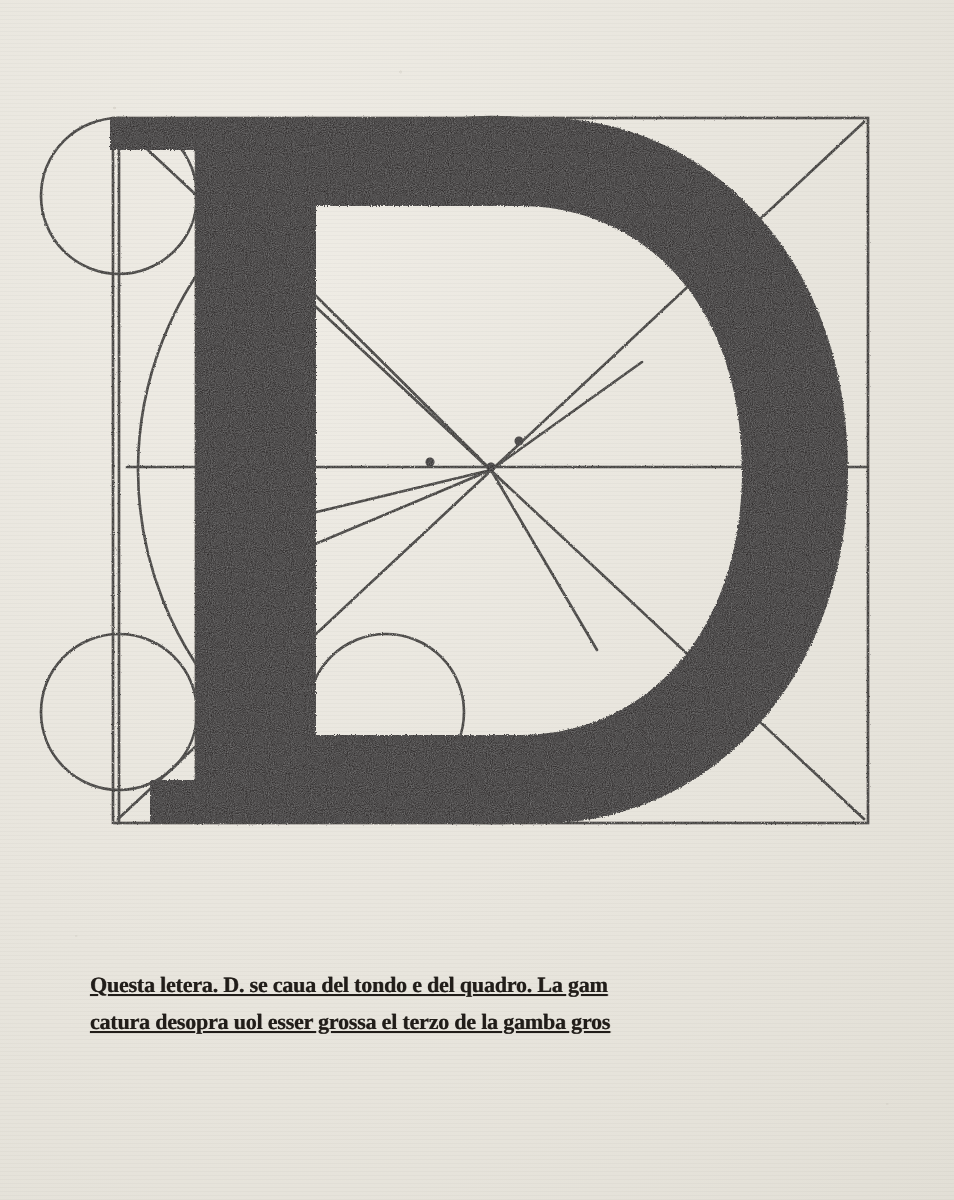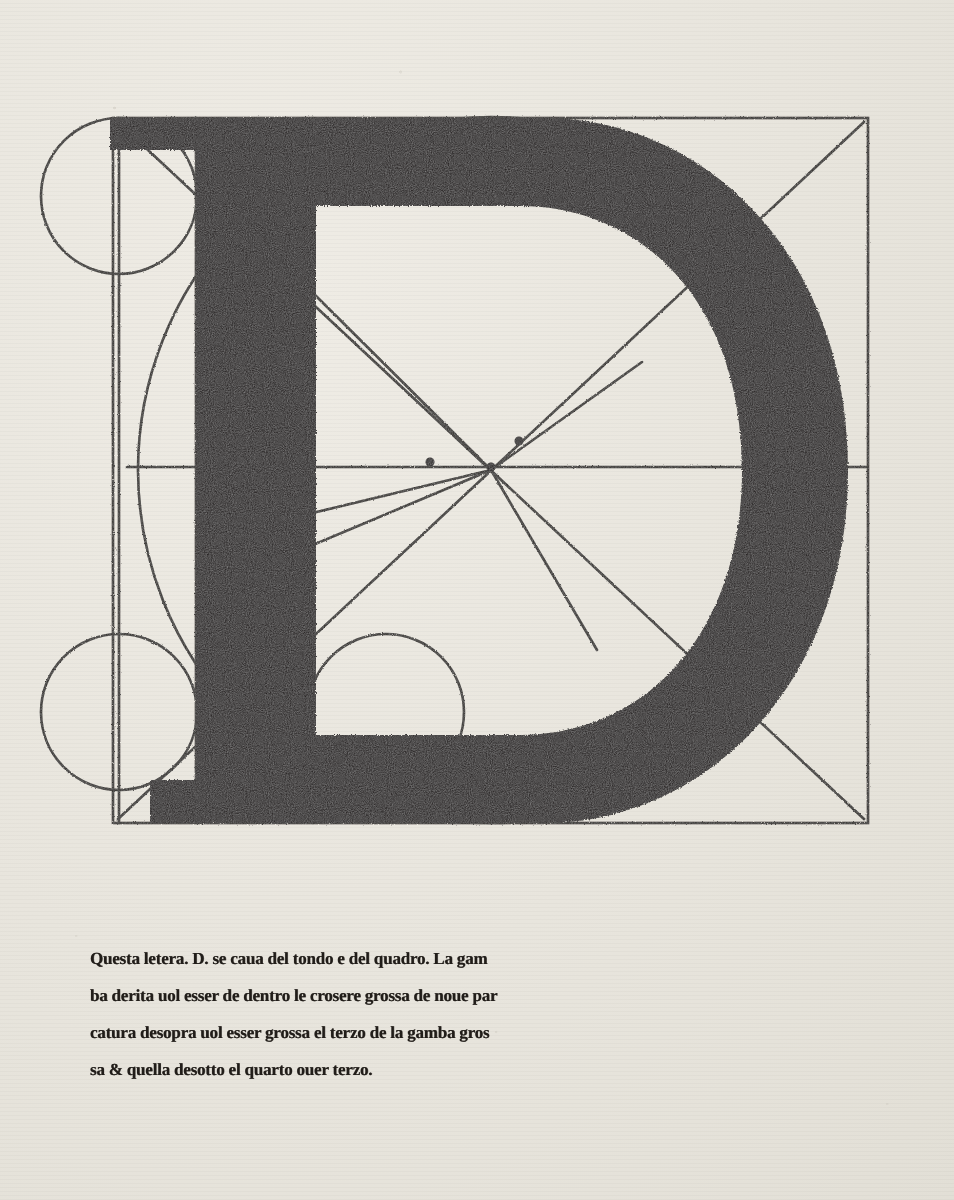--- a/index.html
+++ b/index.html
@@ -50,29 +50,30 @@
     position: absolute;
     left: 0;
     top: 0;
     width: 954px;
     height: 900px;
   }
 
   #caption {
     position: absolute;
     left: 90px;
-    top: 940px;
+    top: 966px;
     width: 710px;
     color: #211d19;
     font-family: "Liberation Serif", serif;
-    font-size: 17px;
+    font-size: 22px;
     line-height: 37px;
     letter-spacing: -0.2px;
     font-weight: 600;
     text-rendering: geometricPrecision;
+    text-decoration: underline;
   }
   #caption .line {
     white-space: nowrap;
     display: block;
     text-shadow: 0.4px 0 0 rgba(33,29,25,0.55), -0.3px 0.2px 0 rgba(33,29,25,0.35);
   }
 </style>
 </head>
 <body>
 
@@ -179,17 +180,15 @@
           Z"></path>
       </g>
 
       <g fill="none" stroke="#e9e6df" stroke-width="2.2" opacity="0.0"></g>
 
     </g>
   </svg>
 
   <div id="caption">
     <span class="line">Questa letera. D. se caua del tondo e del quadro. La gam</span>
-    <span class="line">ba derita uol esser de dentro le crosere grossa de noue par</span>
     <span class="line">catura desopra uol esser grossa el terzo de la gamba gros</span>
-    <span class="line">sa &amp; quella desotto el quarto ouer terzo.</span>
   </div>
 </div>
 
 </body></html>

